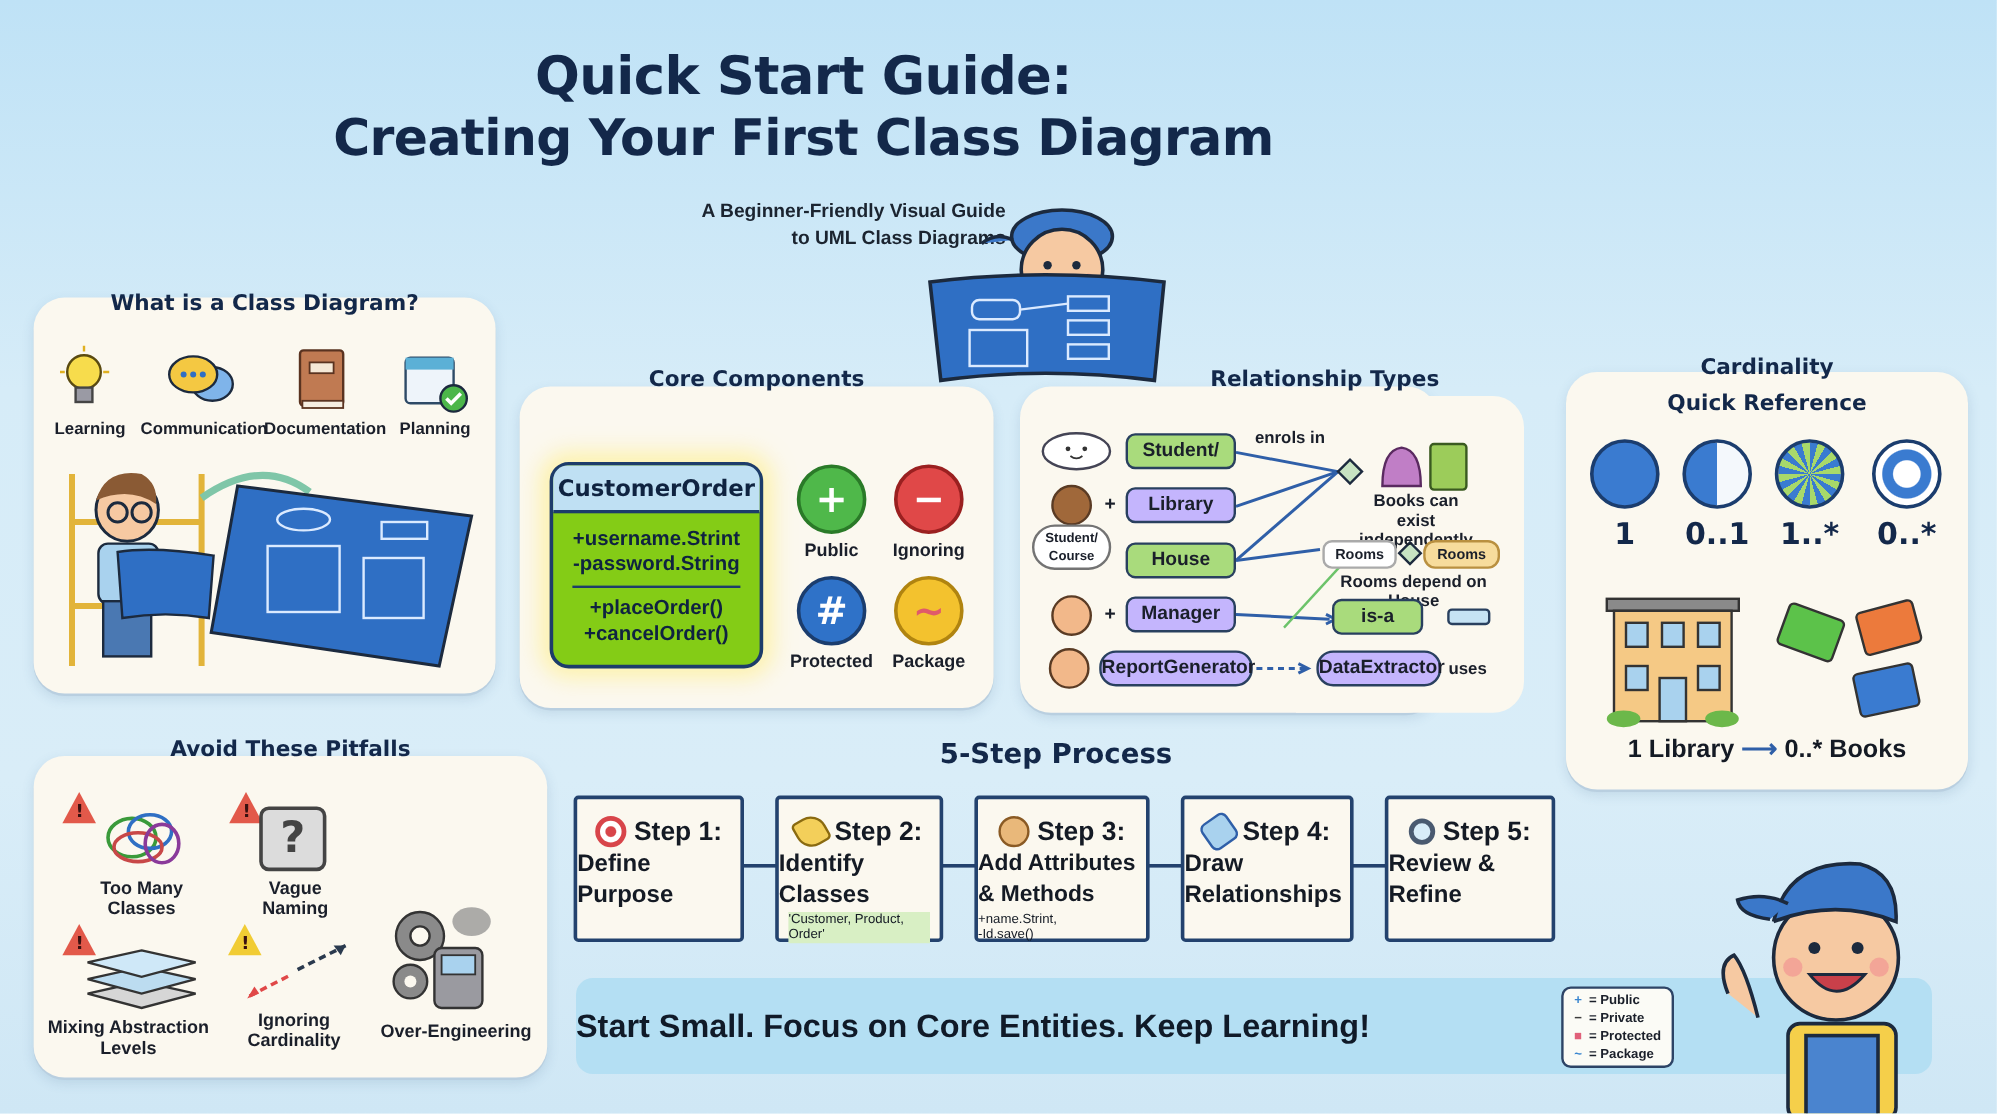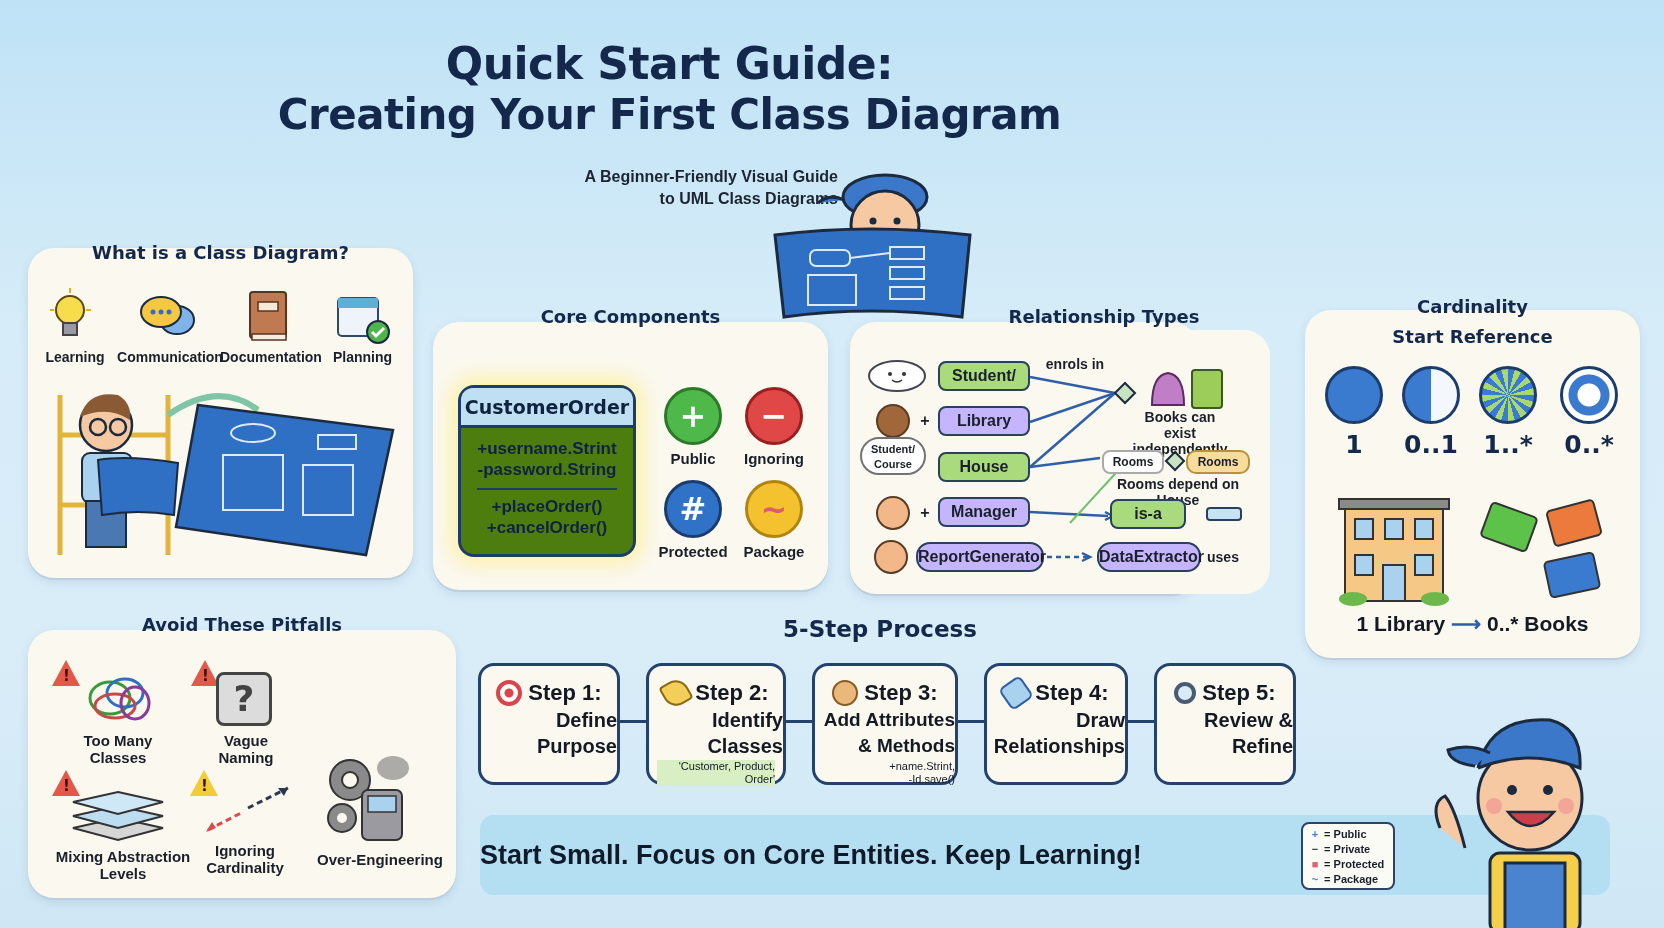--- a/index.html
+++ b/index.html
@@ -8,37 +8,37 @@
  background:linear-gradient(180deg,#bfe2f6 0%,#d6ecf8 35%,#d9edf8 70%,#cfe7f5 100%)}
 .abs{position:absolute}
 .title{left:0;width:1339px;text-align:center;font-weight:bold;color:#13284a;letter-spacing:-0.5px}
 #t1{top:38px;font-size:44px}
 #t2{top:90px;font-size:42px}
 .subtitle{left:520px;top:166px;width:318px;text-align:right;font-family:"Liberation Sans",sans-serif;font-weight:bold;font-size:16px;line-height:22px;color:#1b2430}
 .card{background:#fbf8ef;border-radius:26px;box-shadow:0 2px 0 #b9cfe0,0 4px 10px rgba(60,100,140,.15)}
 .card-title{position:absolute;left:0;right:0;text-align:center;font-weight:bold;font-size:18px;color:#13284a}
 .lbl{position:absolute;text-align:center;font-family:"Liberation Sans",sans-serif;font-weight:bold;font-size:14px;color:#1a1f2a;line-height:16px}
 
-.uml{position:absolute;left:458px;top:385px;width:178px;height:172px;border:3px solid #1d3c6a;border-radius:16px;background:#4d7c0f;box-shadow:0 0 18px 8px rgba(255,236,120,.55)}
+.uml{position:absolute;left:458px;top:385px;width:178px;height:172px;border:3px solid #1d3c6a;border-radius:16px;background:#84cc16;box-shadow:0 0 18px 8px rgba(255,236,120,.55)}
 .uml .hd{height:40px;background:#bfe0f3;border-bottom:3px solid #1d3c6a;border-radius:12px 12px 0 0;font-weight:bold;font-size:19px;text-align:center;line-height:38px}
 .uml .sec{font-family:"Liberation Sans",sans-serif;font-weight:bold;font-size:17px;text-align:center;line-height:21px;padding-top:10px}
 .uml .div{height:2px;background:#1d3c6a;margin:8px 16px 6px}
 .badge{position:absolute;width:58px;height:58px;border-radius:50%;display:flex;align-items:center;justify-content:center;font-size:32px;font-weight:bold;color:#fff;border:3px solid}
 
 .rbox{position:absolute;height:30px;border:2px solid #29405f;border-radius:8px;font-family:"Liberation Sans",sans-serif;font-weight:bold;font-size:16px;text-align:center;line-height:26px;color:#1a1f2a}
 .green{background:#a9db7c}
 .blue{background:#c4b5fd}
 .tan{background:#f7dc9c}
 .face{position:absolute;width:34px;height:34px;border-radius:50%;background:#f2b88a;border:2px solid #5a3b24}
 .rtext{position:absolute;font-family:"Liberation Sans",sans-serif;font-weight:bold;font-size:14px;color:#1a1f2a;text-align:center;line-height:16px}
 
 .circ{position:absolute;width:58px;height:58px;border-radius:50%;border:3px solid #1b3d6e}
 .cnum{position:absolute;width:80px;text-align:center;font-weight:bold;font-size:25px;color:#13284a}
 
-.step{position:absolute;top:663px;height:122px;background:#fbf8ef;border:3px solid #23426e;border-radius:16px;text-align:right;font-family:"Liberation Sans",sans-serif;font-weight:bold;color:#141a24}
+.step{position:absolute;top:663px;height:122px;background:#fbf8ef;border:3px solid #23426e;border-radius:4px;text-align:left;font-family:"Liberation Sans",sans-serif;font-weight:bold;color:#141a24}
 .step .sh{font-size:22px;margin-top:14px;display:flex;justify-content:center;align-items:center;gap:6px}
 .step .sb{font-size:20px;line-height:24px;margin-top:2px}
 .step .sn{font-size:11px;line-height:13px;font-weight:normal;margin-top:2px}
 .conn{position:absolute;top:720px;height:3px;background:#23426e}
 .sicon{display:inline-block;width:26px;height:26px;border-radius:50%}
 
 .banner{position:absolute;left:480px;top:815px;width:1130px;height:80px;background:#b4dff3;border-radius:14px}
 .banner-text{position:absolute;left:0;right:0;top:0;line-height:80px;font-family:"Liberation Sans",sans-serif;font-weight:bold;font-size:27px;color:#101a28;padding-right:150px}
 .legend{position:absolute;left:1301px;top:822px;width:94px;height:68px;background:#fbfbf6;border:2px solid #2d4466;border-radius:8px;padding:3px 6px;font-family:"Liberation Sans",sans-serif;font-weight:bold;font-size:11px;line-height:15px;color:#1a1f2a}
 .legend span.sym{display:inline-block;width:12px;text-align:center}
@@ -213,21 +213,21 @@
 </div>
 <div class="rbox" style="left:1102px;top:450px;width:62px;height:24px;font-size:12px;line-height:20px;background:#fff;border-color:#aaa">Rooms</div>
 <div class="rbox tan" style="left:1186px;top:450px;width:64px;height:24px;font-size:12px;line-height:20px;border-radius:10px;border-color:#b99040">Rooms</div>
 <div class="rtext" style="left:1098px;top:476px;width:160px">Rooms depend on House</div>
 <div class="rbox green" style="left:1110px;top:499px;width:76px;border-radius:8px">is-a</div>
 <div class="abs" style="left:1206px;top:507px;width:36px;height:14px;background:#c6e3f4;border:2px solid #29405f;border-radius:4px"></div>
 
 <div class="abs card" style="left:1305px;top:310px;width:335px;height:348px">
   <div class="card-title" style="top:-18px;line-height:30px">
     <div>Cardinality</div>
-    <div>Start Reference</div>
+    <div>Quick Reference</div>
   </div>
 </div>
 <div class="circ" style="left:1325px;top:366px;background:#3a7bd0"></div>
 <div class="circ" style="left:1402px;top:366px;background:linear-gradient(90deg,#3a7bd0 50%,#f4f8fc 50%)"></div>
 <div class="circ" style="left:1479px;top:366px;background:repeating-conic-gradient(#3a7bd0 0 15deg,#a8d96a 15deg 30deg)"></div>
 <div class="circ" style="left:1560px;top:366px;background:radial-gradient(circle,#fff 0 11px,#3a7bd0 12px 20px,#fff 21px)"></div>
 <div class="cnum" style="left:1314px;top:430px">1</div>
 <div class="cnum" style="left:1391px;top:430px">0..1</div>
 <div class="cnum" style="left:1468px;top:430px">1..*</div>
 <div class="cnum" style="left:1549px;top:430px">0..*</div>
@@ -297,21 +297,21 @@
   </svg>
 <svg class="abs" style="left:318px;top:750px" width="100" height="100">
     <circle cx="32" cy="30" r="20" fill="#8a8a8a" stroke="#333" stroke-width="2"></circle>
     <circle cx="32" cy="30" r="8" fill="#fbf8ef" stroke="#333" stroke-width="2"></circle>
     <circle cx="24" cy="68" r="14" fill="#8a8a8a" stroke="#333" stroke-width="2"></circle>
     <circle cx="24" cy="68" r="5" fill="#fbf8ef"></circle>
     <rect x="44" y="40" width="40" height="50" rx="6" fill="#9a9aa0" stroke="#333" stroke-width="2"></rect>
     <rect x="50" y="46" width="28" height="16" fill="#a9d2ee" stroke="#333" stroke-width="1.5"></rect>
     <ellipse cx="75" cy="18" rx="16" ry="12" fill="#8a8a8a" opacity=".7"></ellipse>
   </svg>
-<div class="lbl" style="left:48px;top:848px;width:150px;font-size:15px;line-height:17px">
+<div class="lbl" style="left:32px;top:848px;width:150px;font-size:15px;line-height:17px">
     <div>Mixing Abstraction</div>
     <div>Levels</div>
   </div>
 <div class="lbl" style="left:192px;top:842px;width:106px;font-size:15px;line-height:17px">
     <div>Ignoring</div>
     <div>Cardinality</div>
   </div>
 <div class="lbl" style="left:310px;top:852px;width:140px;font-size:15px">Over-Engineering</div>
 
 <div class="abs" style="left:700px;top:616px;width:360px;text-align:center;font-weight:bold;font-size:23px;color:#13284a">5-Step Process</div>

